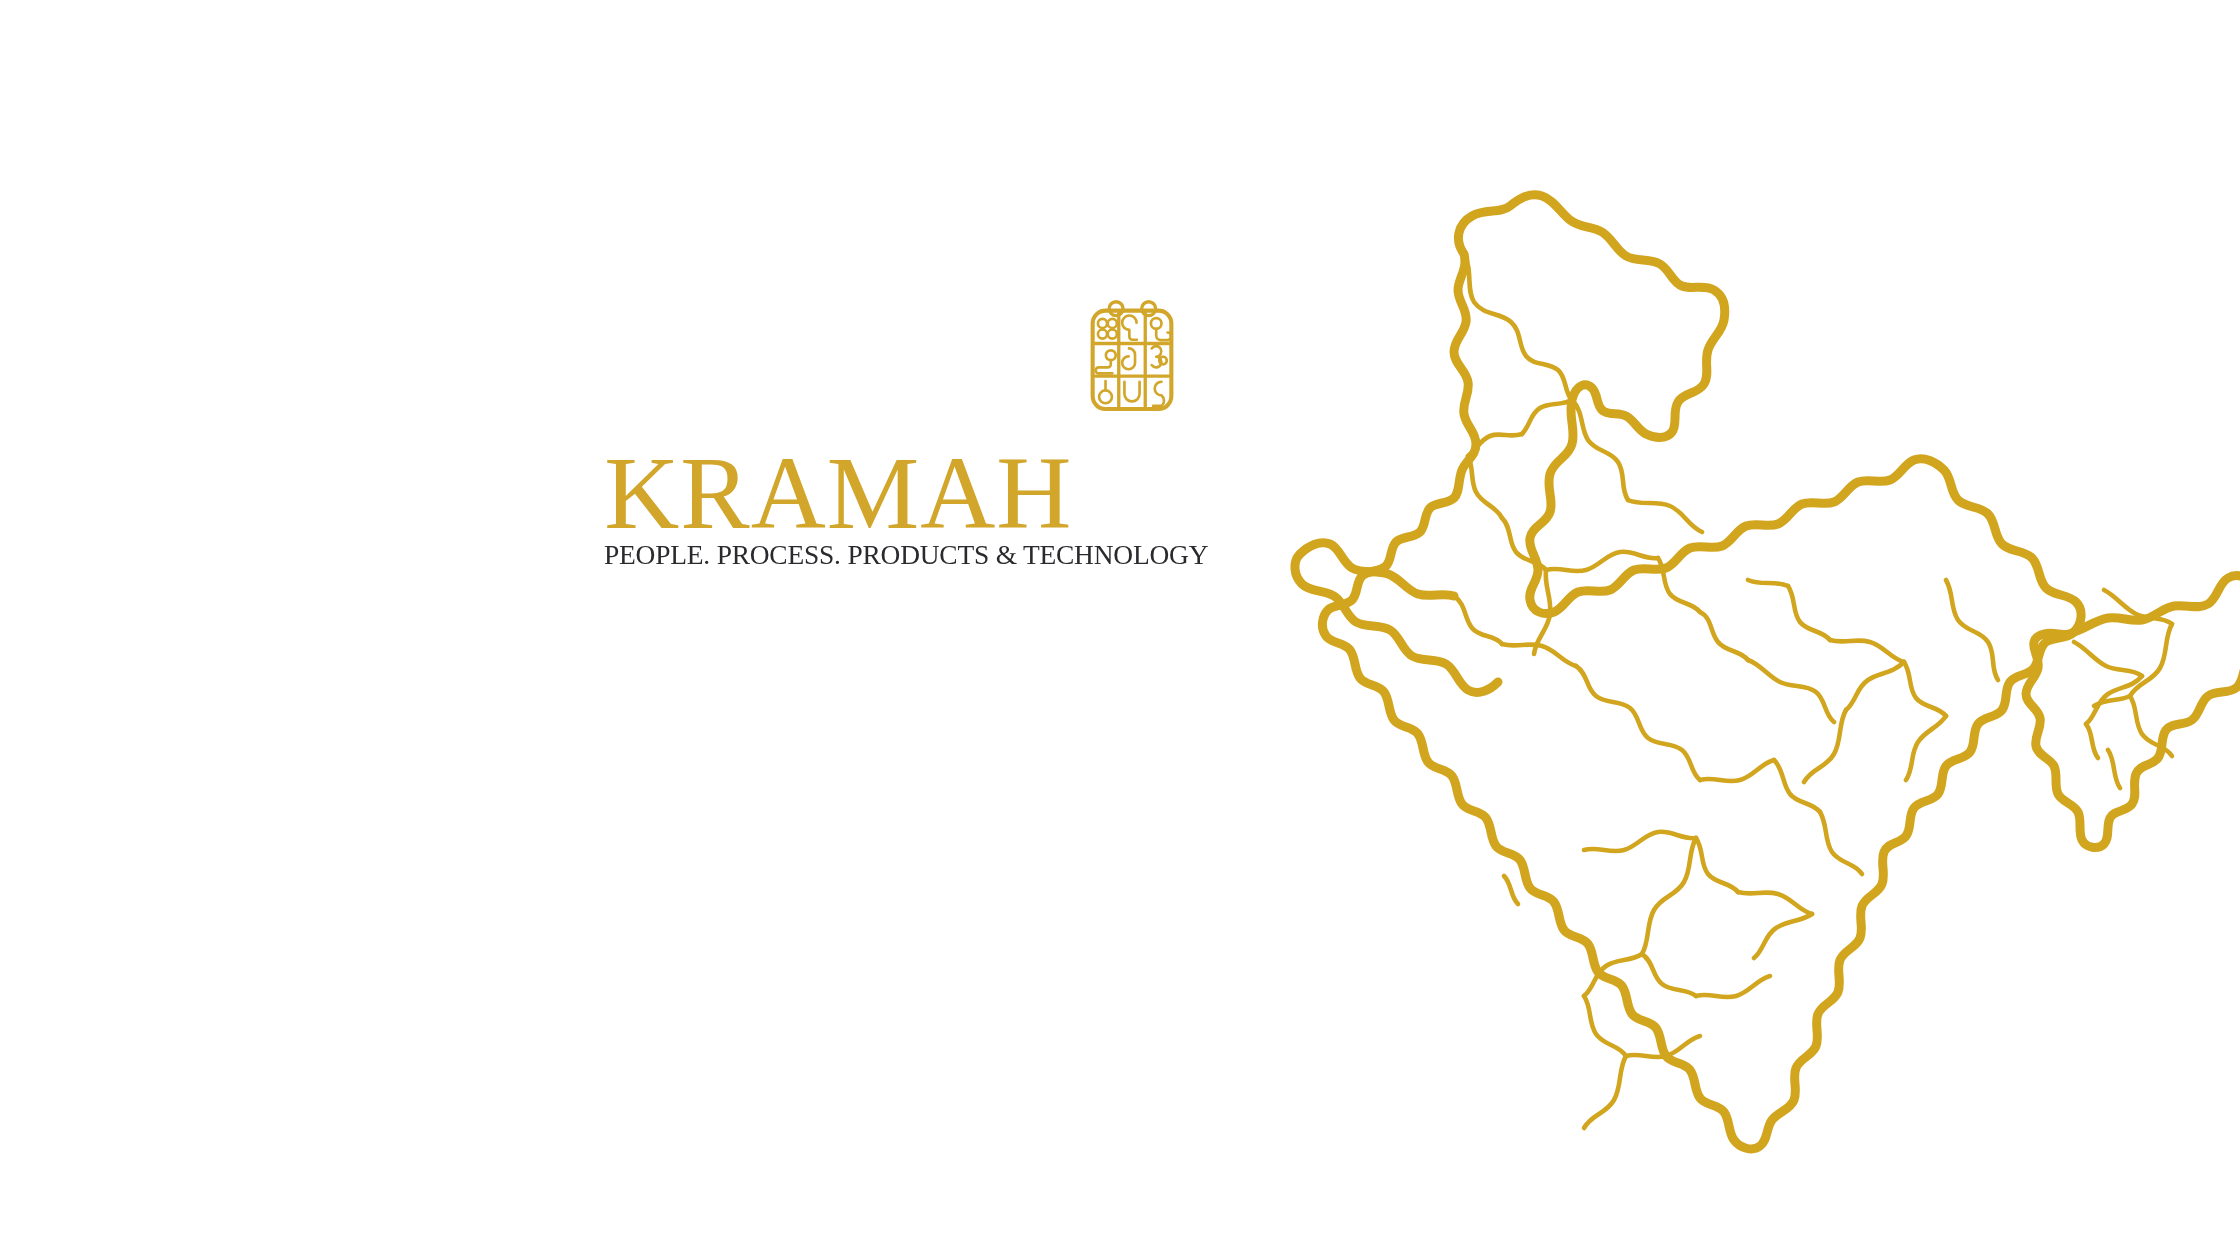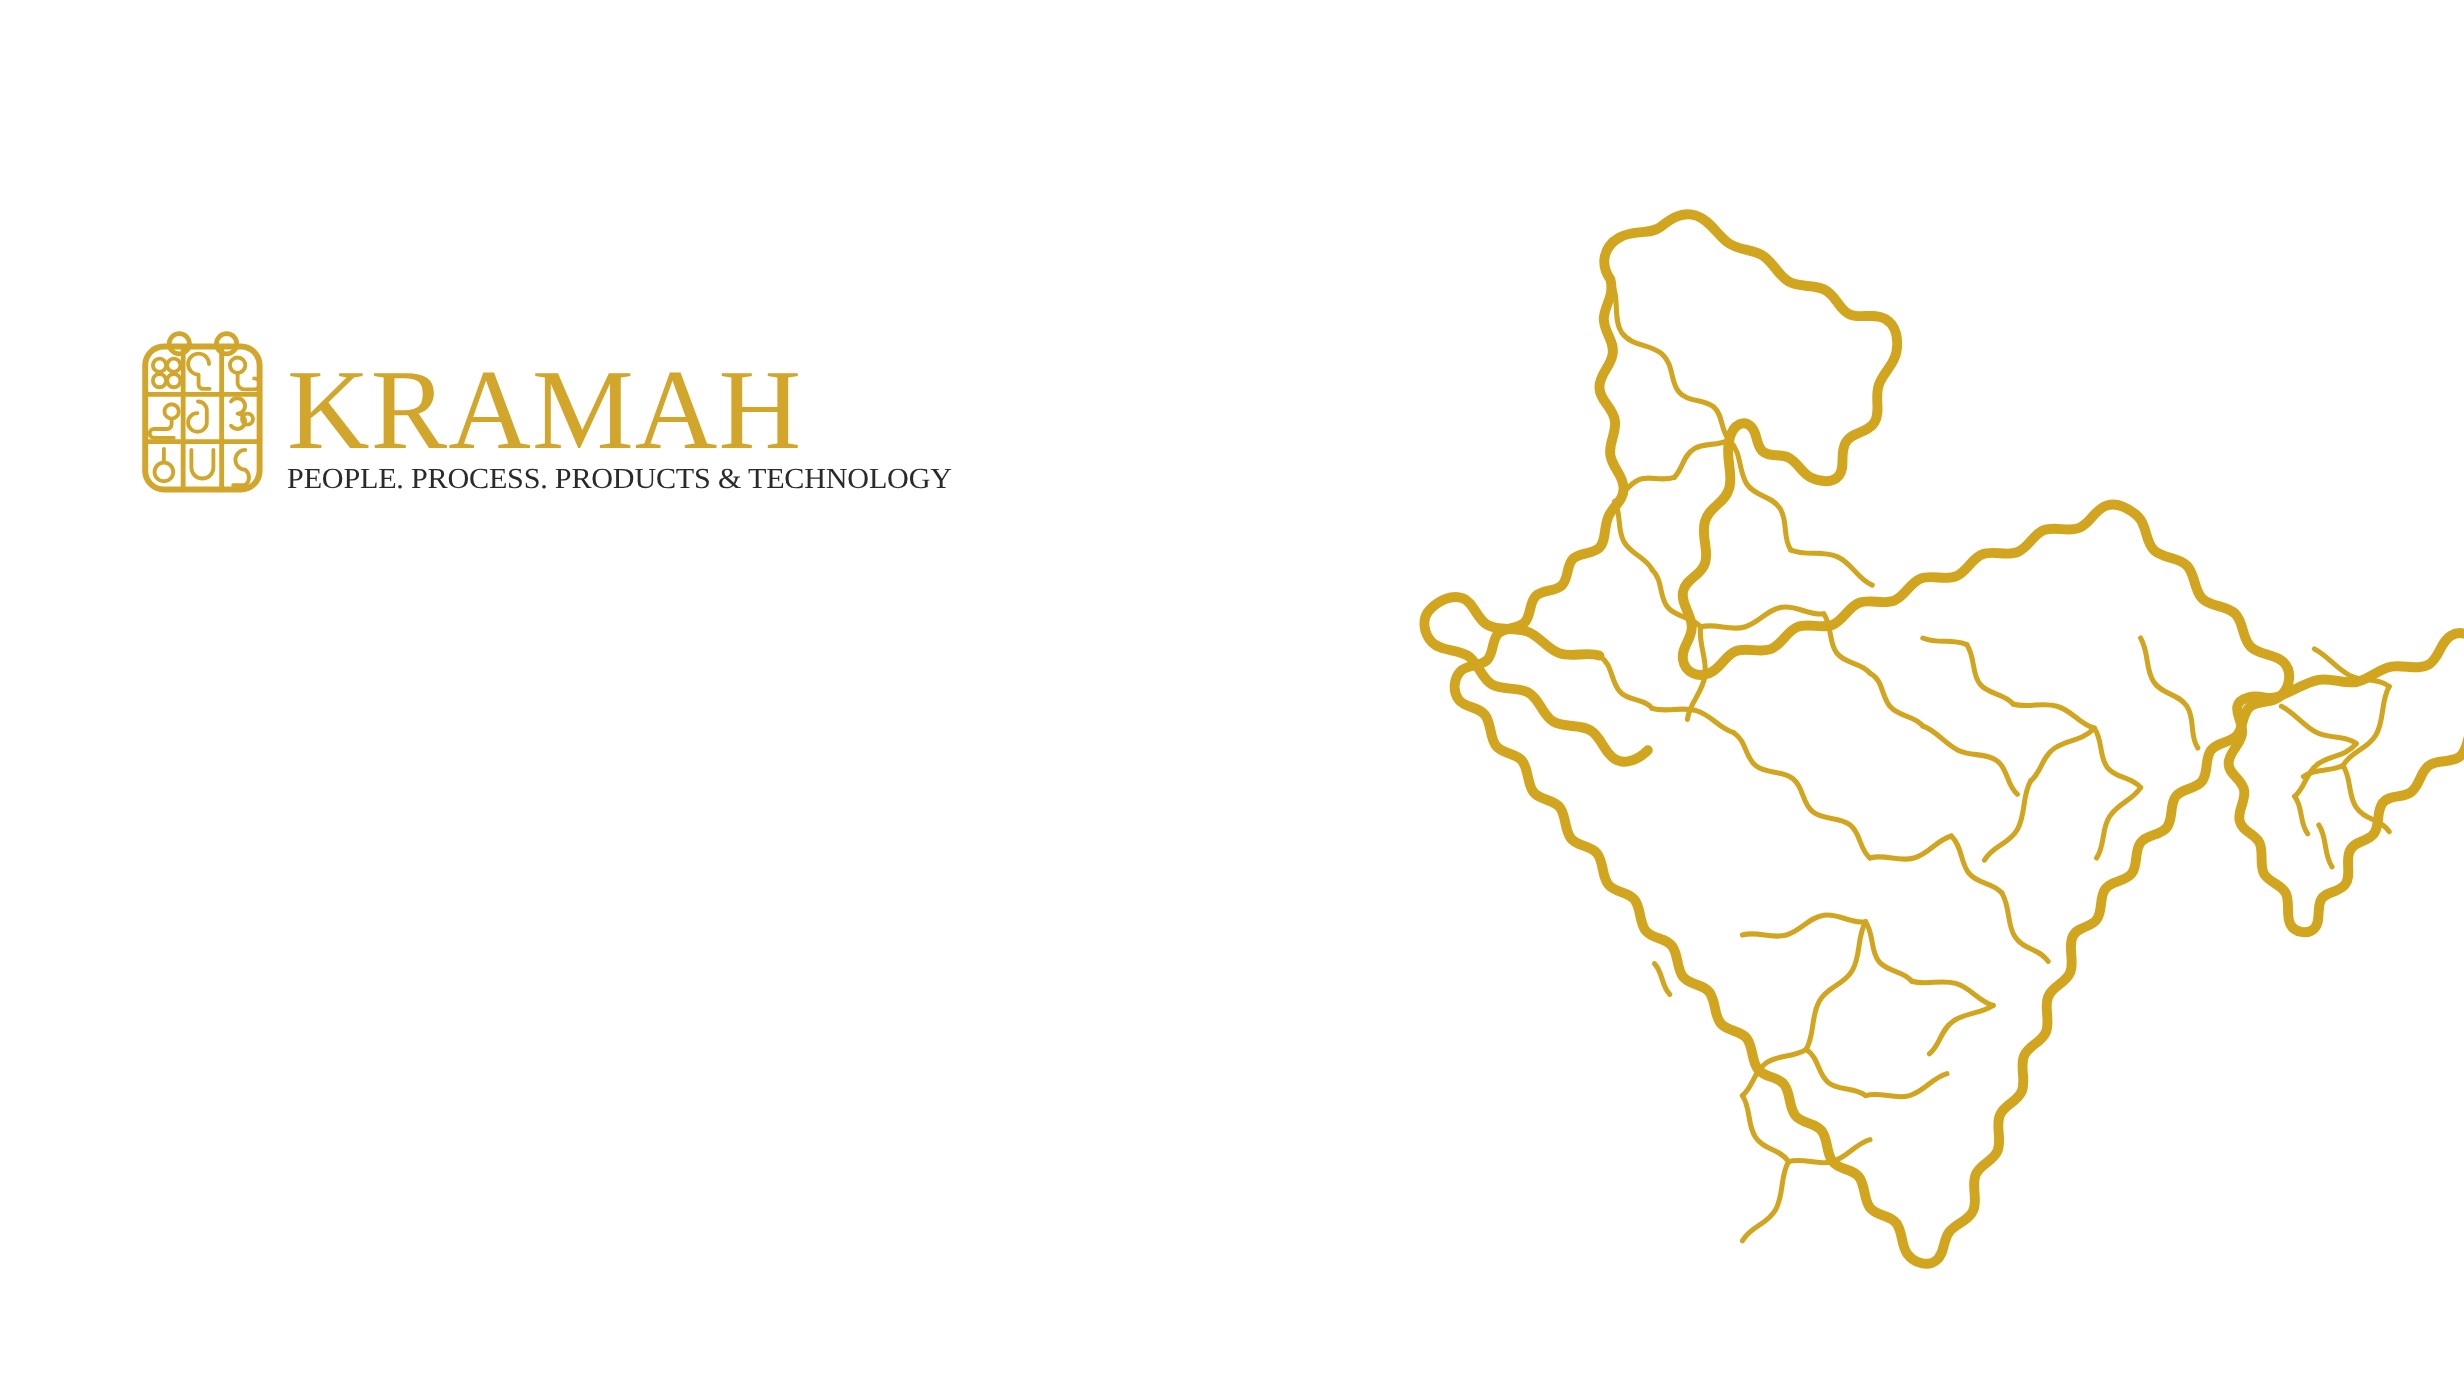--- a/index.html
+++ b/index.html
@@ -19,23 +19,24 @@
   
   .left-col {
     position:absolute;
     left:128px; top:300px;
     width:1060px;
   }
 
   
   .logo-lockup {
     display:flex;
-    align-items:center;
-    gap:21px;
+    align-items:flex-end;
+    gap:10px;
     height:150px;
+    flex-direction:column;
   }
   .logo-mark {
     width:112px; height:148px;
     flex:0 0 112px;
     display:block;
   }
   .logo-word-block {
     display:flex;
     flex-direction:column;
     justify-content:flex-start;

